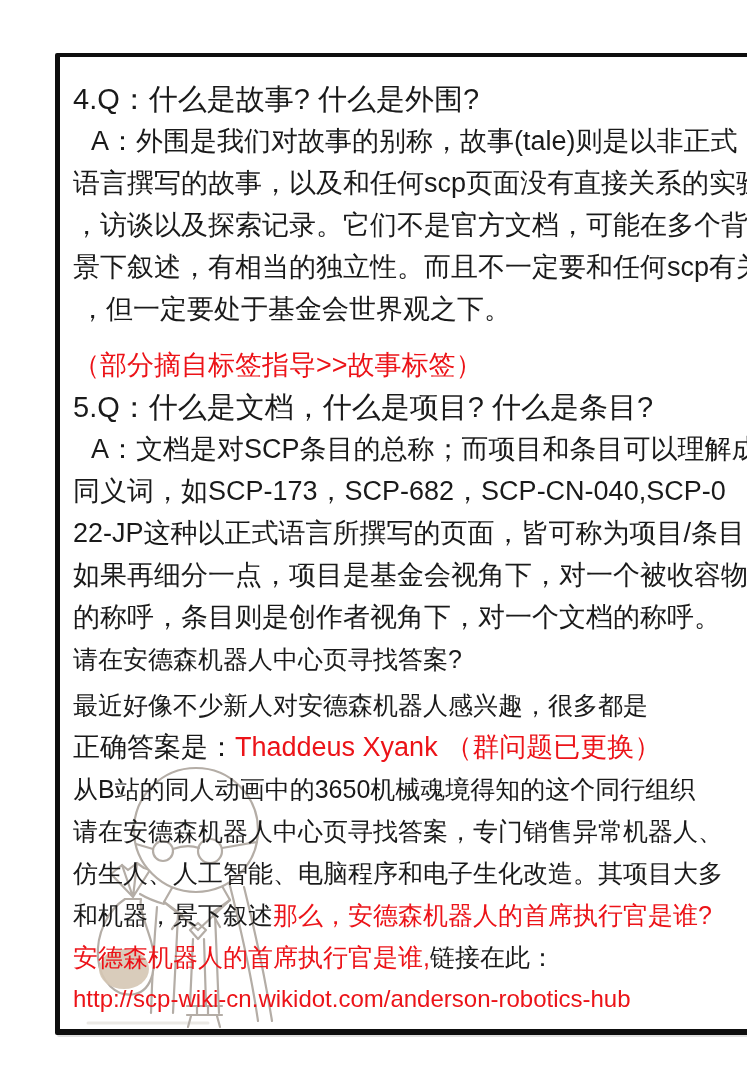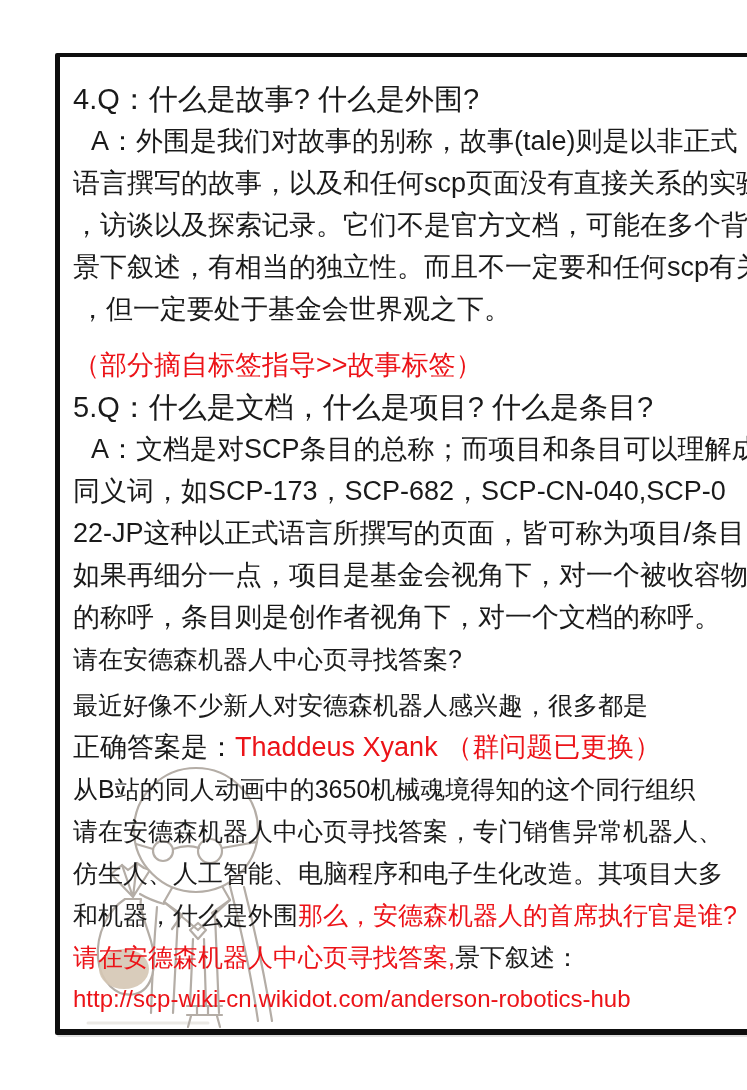--- a/index.html
+++ b/index.html
@@ -86,17 +86,17 @@
       <div class="line" style="font-size: 27px;"><span class="black">同义词，如SCP-173，SCP-682，SCP-CN-040,SCP-0</span></div>
       <div class="line" style="font-size: 27px;"><span class="black">22-JP这种以正式语言所撰写的页面，皆可称为项目/条目，</span></div>
       <div class="line" style="font-size: 27px;"><span class="black">如果再细分一点，项目是基金会视角下，对一个被收容物</span></div>
       <div class="line" style="font-size: 27px;"><span class="black">的称呼，条目则是创作者视角下，对一个文档的称呼。</span></div>
       <div class="line" style="font-size: 25px;"><span class="black">请在安德森机器人中心页寻找答案?</span></div>
       <div class="line" style="font-size: 25px; margin-top: 4px;"><span class="black">最近好像不少新人对安德森机器人感兴趣，很多都是</span></div>
       <div class="line" style="font-size: 27px;"><span class="black">正确答案是：</span><span class="red">Thaddeus Xyank （群问题已更换）</span></div>
       <div class="line" style="font-size: 25px;"><span class="black">从B站的同人动画中的3650机械魂境得知的这个同行组织</span></div>
       <div class="line" style="font-size: 25px;"><span class="black">请在安德森机器人中心页寻找答案，专门销售异常机器人、</span></div>
       <div class="line" style="font-size: 25px;"><span class="black">仿生人、人工智能、电脑程序和电子生化改造。其项目大多</span></div>
-      <div class="line" style="font-size: 25px;"><span class="black">和机器，什么是外围</span><span class="red">那么，安德森机器人的首席执行官是谁?</span></div>
-      <div class="line" style="font-size: 25px;"><span class="red">请在安德森机器人中心页寻找答案,</span><span class="black">景下叙述：</span></div>
+      <div class="line" style="font-size: 25px;"><span class="black">和机器，景下叙述</span><span class="red">那么，安德森机器人的首席执行官是谁?</span></div>
+      <div class="line" style="font-size: 25px;"><span class="red">安德森机器人的首席执行官是谁,</span><span class="black">链接在此：</span></div>
       <div class="line" style="font-size: 24px;"><span class="red">http://scp-wiki-cn.wikidot.com/anderson-robotics-hub</span></div>
     </div>
 </div>
 
 </body></html>

